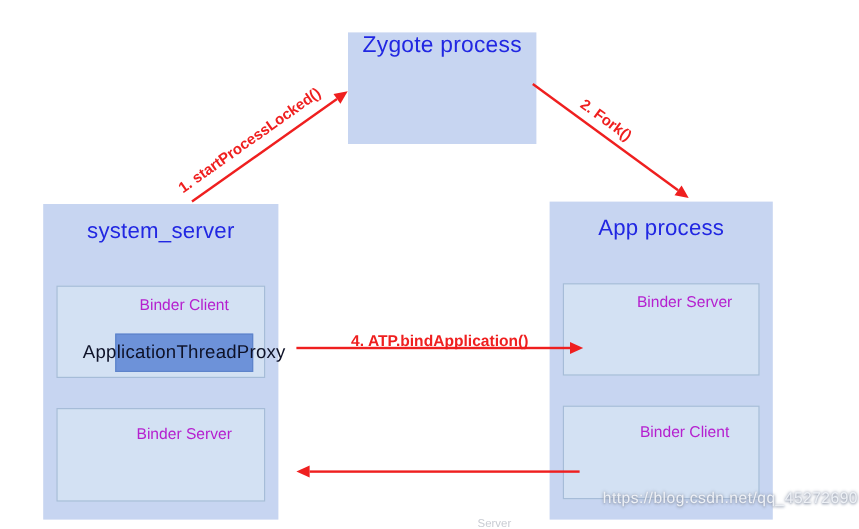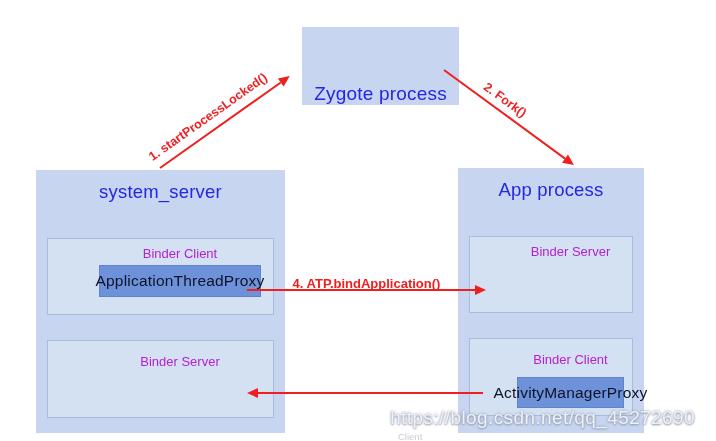--- a/index.html
+++ b/index.html
@@ -3,50 +3,50 @@
 <meta charset="utf-8">
 <style>
   html,body{margin:0;padding:0;background:#fff;}
   .canvas{
     position:relative;width:716px;height:441px;background:#ffffff;
     overflow:hidden;font-family:"Liberation Sans",sans-serif;
     -webkit-font-smoothing:antialiased;
   }
   
   .procbox{position:absolute;background:#c7d5f1;}
-  .zygote{left:302px;top:27px;width:157px;height:78px;display:flex;align-items:flex-end;justify-content:center;}
+  .zygote{left:290px;top:27px;width:157px;height:93px;display:flex;align-items:flex-start;justify-content:center;}
   .zygote-title{color:#2127e2;font-size:19px;font-weight:500;letter-spacing:.2px;}
   .outer{position:absolute;background:#c7d5f1;}
-  .outer.left{left:36px;top:170px;width:249px;height:263px;}
+  .outer.left{left:36px;top:170px;width:196px;height:263px;}
   .outer.right{left:458px;top:168px;width:186px;height:265px;}
   .outer-title{width:100%;text-align:center;margin-top:11px;color:#2127e2;font-size:18.5px;font-weight:500;letter-spacing:.2px;}
   .binder{
     position:absolute;left:11px;right:11px;background:#d3e1f3;border:1px solid #a6bcd8;
     display:flex;flex-direction:column;align-items:center;box-sizing:border-box;padding-left:39px;
   }
   .binder.row1{top:68px;height:77px;padding-top:7px;}
   .binder.row2{top:170px;height:78px;padding-top:13px;}
   .binder-label{color:#b520cf;font-size:13px;font-weight:500;}
   .dark{
     width:87%;background:#6d92d9;border:1px solid #5e84ca;box-sizing:border-box;
     display:flex;align-items:center;justify-content:center;
     color:#0e1228;font-size:15.5px;font-weight:500;letter-spacing:.2px;
   }
-  .row1 .dark{margin-top:4px;height:32px;}
+  .row1 .dark{margin-top:17px;height:32px;}
   .row2 .dark{margin-top:10px;height:31px;}
   
   .arrow{position:absolute;display:flex;align-items:center;height:10px;transform-origin:0 50%;}
   .shaft{flex:1;height:2.6px;background:#ef1f1f;}
   .head-r{width:0;height:0;border-top:5px solid transparent;border-bottom:5px solid transparent;border-left:11px solid #ef1f1f;}
   .head-l{width:0;height:0;border-top:5px solid transparent;border-bottom:5px solid transparent;border-right:11px solid #ef1f1f;}
   .alabel{position:absolute;color:#ef1f1f;font-size:13px;font-weight:600;text-align:center;white-space:nowrap;}
   .alabel.rot{font-size:12.5px;}
   
   .watermark{
-    position:absolute;right:21px;top:407px;font-size:19px;letter-spacing:.4px;
+    position:absolute;right:1px;top:407px;font-size:13px;letter-spacing:.4px;
     color:#eef1f6;text-shadow:0 0 3px #8a93a6,0 1px 2px #9aa3b5;white-space:nowrap;
   }
   .footnote{
     position:absolute;left:398px;top:431px;font-size:9.5px;color:#9aa0ad;
     opacity:.55;filter:blur(.4px);white-space:nowrap;
   }
 </style>
 </head>
 <body>
 
@@ -67,21 +67,20 @@
     </div>
   </div>
 
   <div class="outer right">
     <div class="outer-title">App process</div>
     <div class="binder row1">
       <div class="binder-label">Binder Server</div>
     </div>
     <div class="binder row2">
       <div class="binder-label">Binder Client</div>
-      <div class="dark">ActivityManagerProxy</div>
     </div>
   </div>
 
   <div class="arrow" style="left:160px;top:163px;width:159px;transform:rotate(-35.3deg);">
     <div class="shaft"></div>
     <div class="head-r"></div>
   </div>
   <div class="alabel rot" style="left:123px;top:110px;width:170px;transform:rotate(-35.3deg);">1. startProcessLocked()</div>
 
   <div class="arrow" style="left:444px;top:65px;width:161px;transform:rotate(36.2deg);">
@@ -95,15 +94,15 @@
     <div class="head-r"></div>
   </div>
   <div class="alabel" style="left:247px;top:276px;width:239px;">4. ATP.bindApplication()</div>
 
   <div class="arrow" style="left:247px;top:388px;width:236px;">
     <div class="head-l"></div>
     <div class="shaft"></div>
   </div>
 
   <div class="watermark">https://blog.csdn.net/qq_45272690</div>
-  <div class="footnote">Client</div>
+  <div class="footnote">Server</div>
 
 </div>
 
 </body></html>

